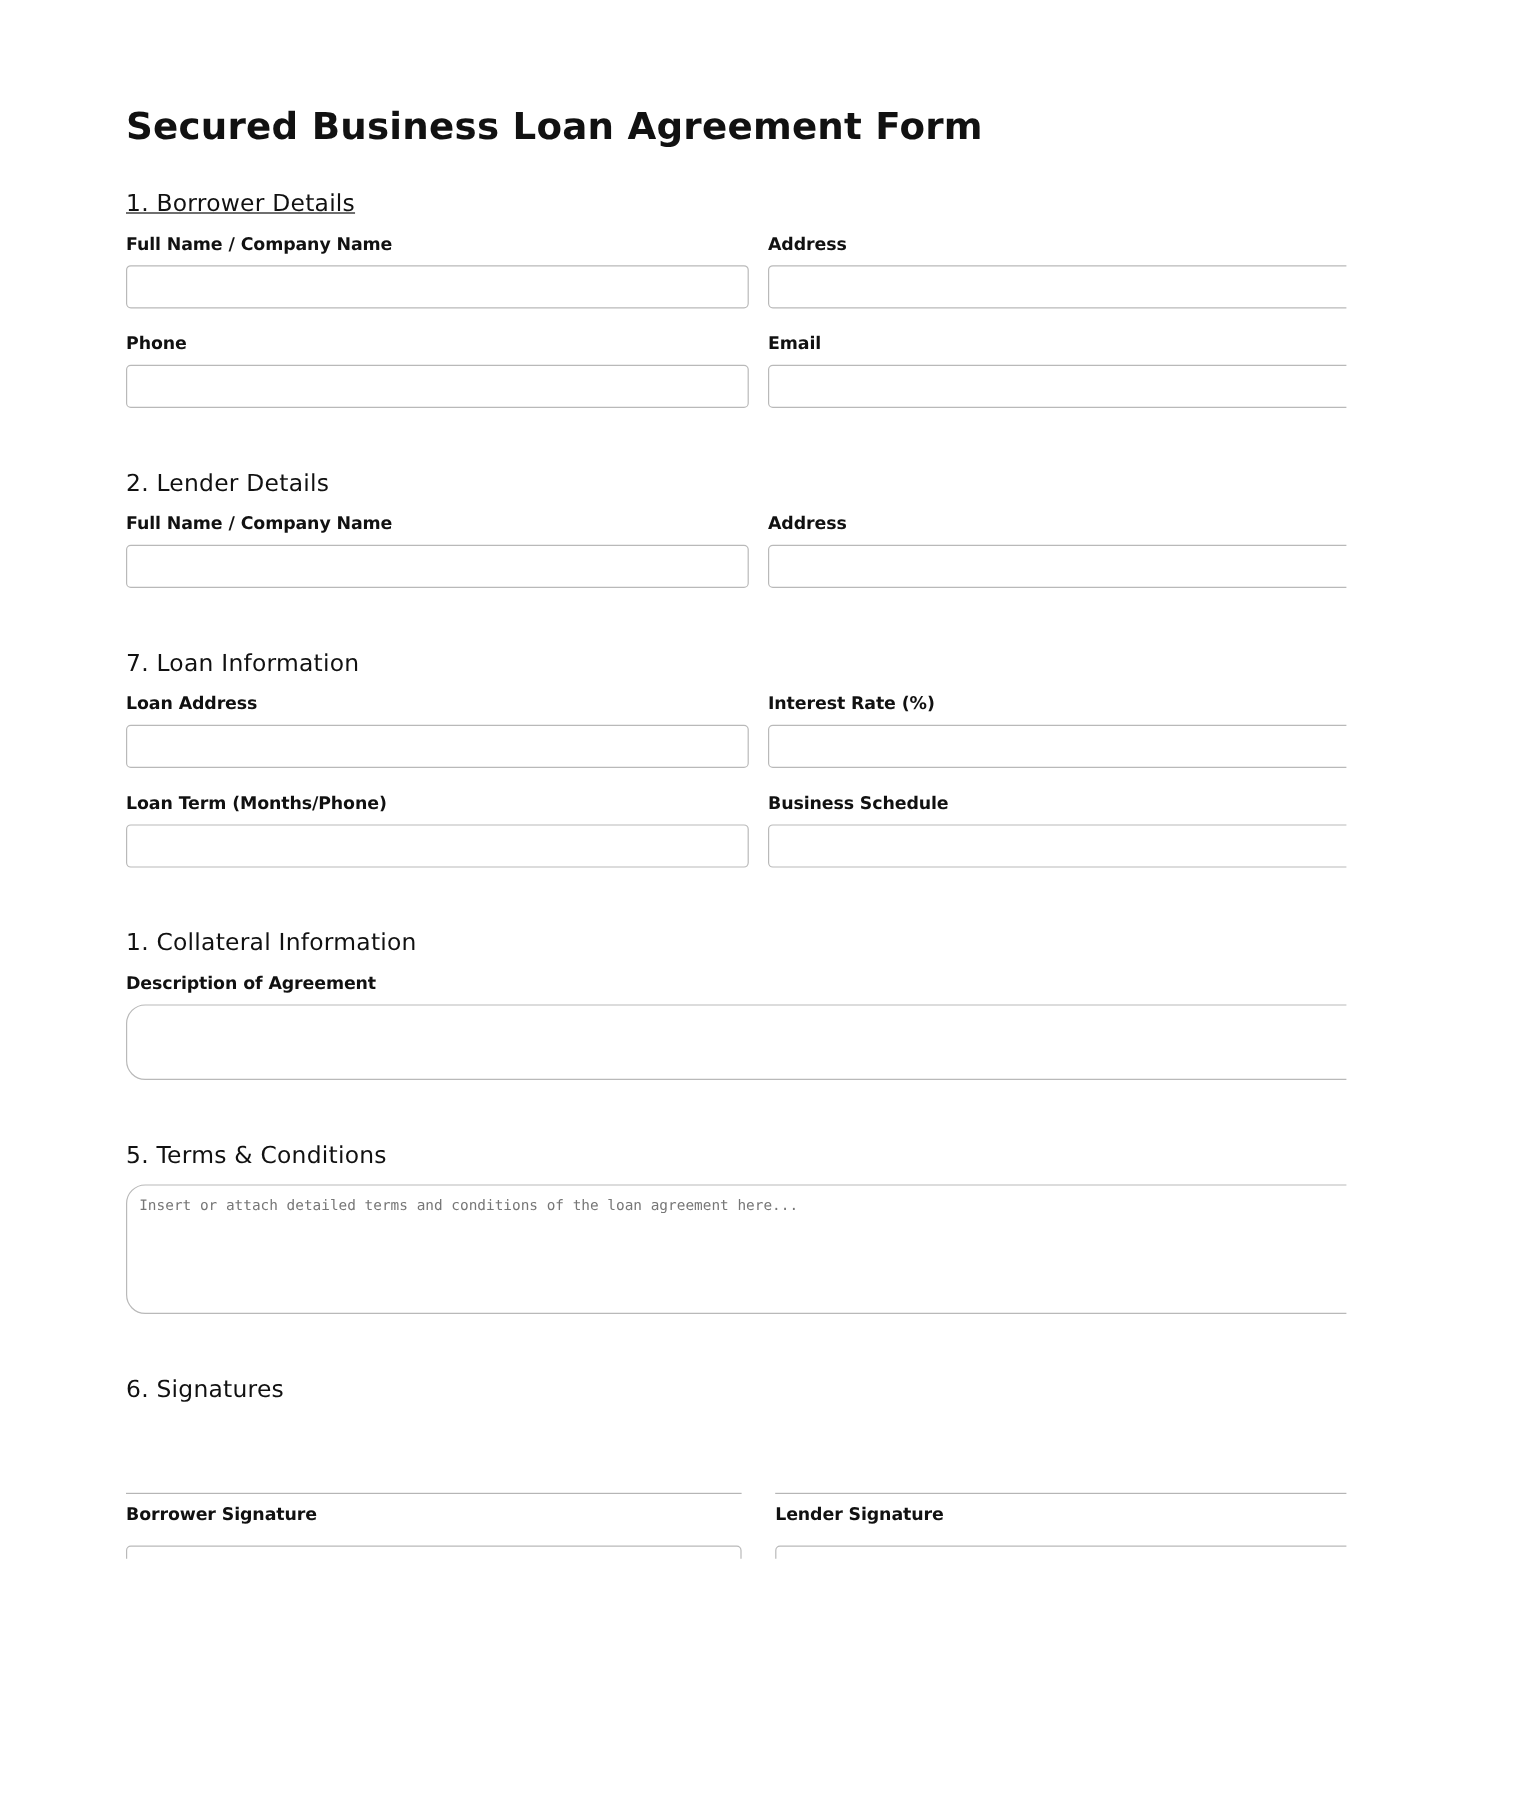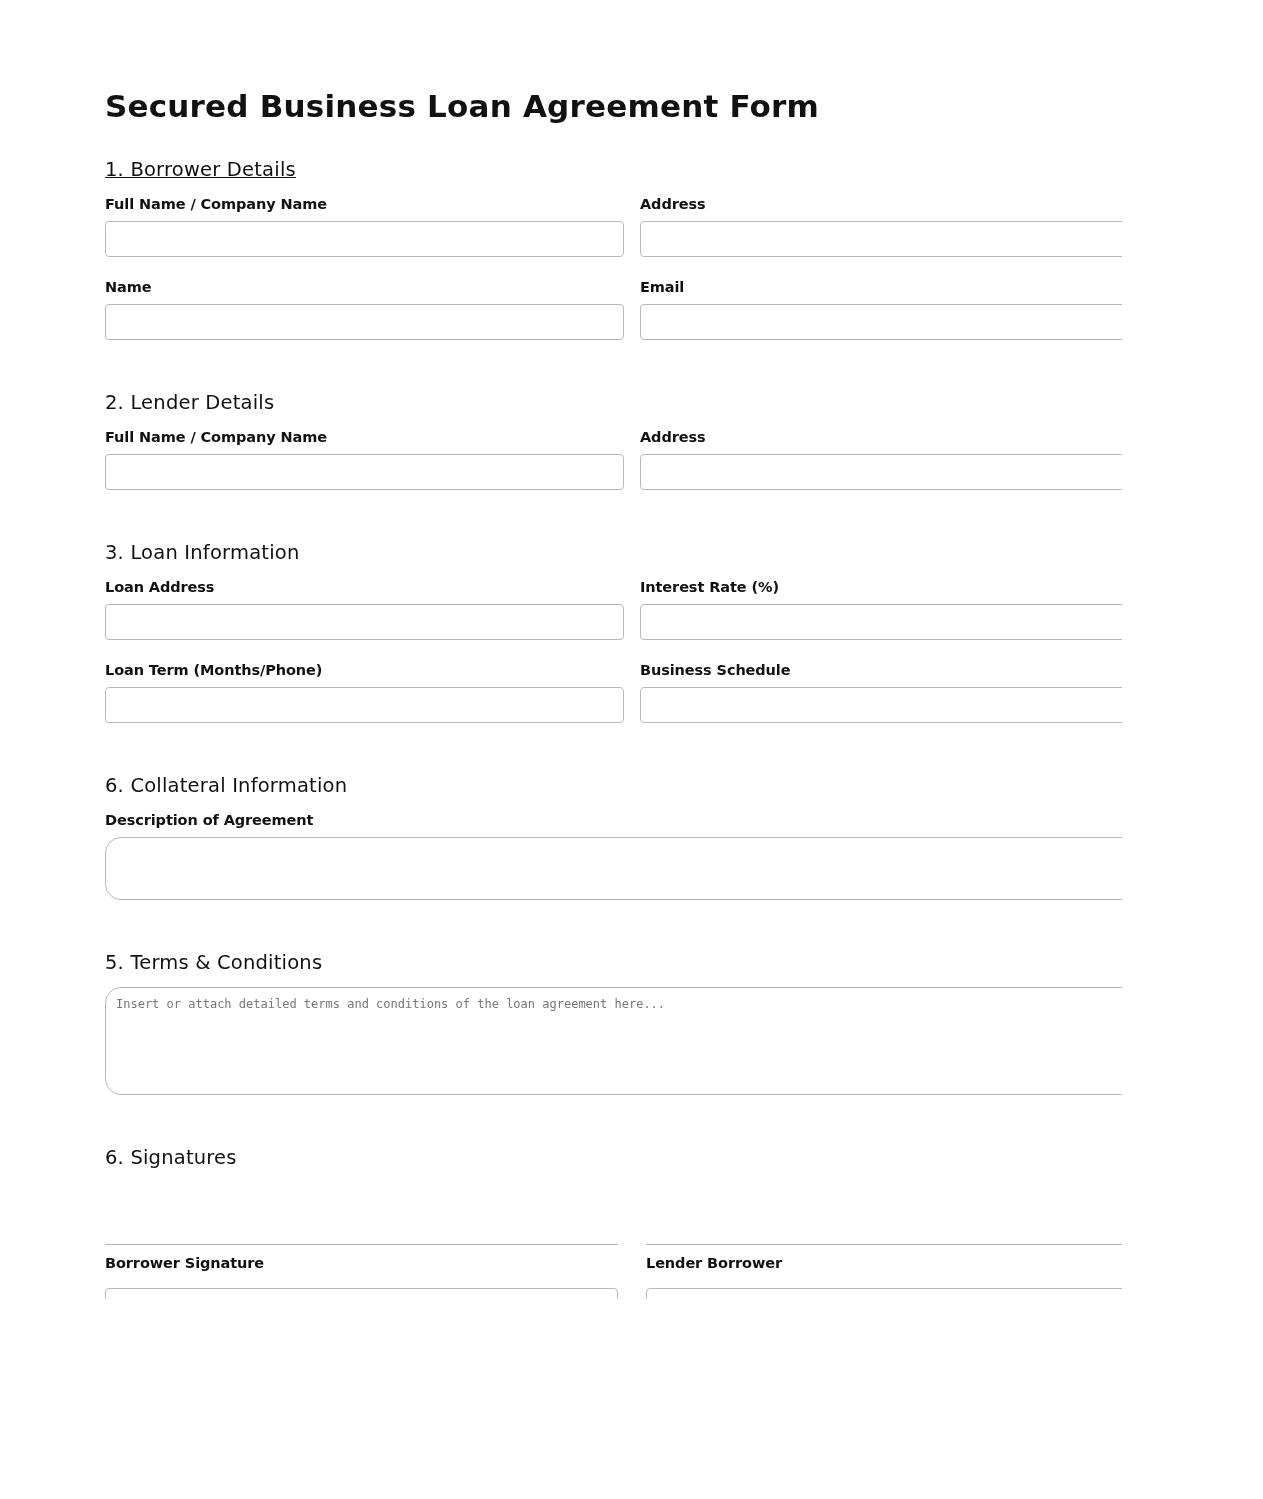--- a/index.html
+++ b/index.html
@@ -27,53 +27,53 @@
   <div class="page">
 
     <h1>Secured Business Loan Agreement Form</h1>
 
     <h2 class="section-title" style="top:158px;text-decoration:underline;">1. Borrower Details</h2>
     <label class="label" style="left:0; top:196px;">Full Name / Company Name</label>
     <input class="input col-l" style="top: 221px;" type="text" value="">
     <label class="label" style="left:535px; top:196px;">Address</label>
     <input class="input col-r" style="top: 221px;" type="text" value="">
 
-    <label class="label" style="left:0; top:279px;">Name</label>
+    <label class="label" style="left:0; top:279px;">Phone</label>
     <input class="input col-l" style="top: 304px;" type="tel" value="">
     <label class="label" style="left:535px; top:279px;">Email</label>
     <input class="input col-r" style="top: 304px;" type="email" value="">
 
     <h2 class="section-title" style="top:391px;">2. Lender Details</h2>
     <label class="label" style="left:0; top:429px;">Full Name / Company Name</label>
     <input class="input col-l" style="top: 454px;" type="text" value="">
     <label class="label" style="left:535px; top:429px;">Address</label>
     <input class="input col-r" style="top: 454px;" type="text" value="">
 
-    <h2 class="section-title" style="top:541px;">3. Loan Information</h2>
+    <h2 class="section-title" style="top:541px;">7. Loan Information</h2>
     <label class="label" style="left:0; top:579px;">Loan Address</label>
     <input class="input col-l" style="top: 604px;" type="text" value="">
     <label class="label" style="left:535px; top:579px;">Interest Rate (%)</label>
     <input class="input col-r" style="top: 604px;" type="text" value="">
 
     <label class="label" style="left:0; top:662px;">Loan Term (Months/Phone)</label>
     <input class="input col-l" style="top: 687px;" type="text" value="">
     <label class="label" style="left:535px; top:662px;">Business Schedule</label>
     <input class="input col-r" style="top: 687px;" type="text" value="">
 
-    <h2 class="section-title" style="top:774px;">6. Collateral Information</h2>
+    <h2 class="section-title" style="top:774px;">1. Collateral Information</h2>
     <label class="label" style="left:0; top:812px;">Description of Agreement</label>
     <textarea class="textarea full" style="top: 837px; height: 63px;"></textarea>
 
     <h2 class="section-title" style="top:951px;">5. Terms &amp; Conditions</h2>
     <textarea class="textarea full" style="top: 987px; height: 108px;" placeholder="Insert or attach detailed terms and conditions of the loan agreement here..."></textarea>
 
     <h2 class="section-title" style="top:1146px;text-align:center;">6. Signatures</h2>
 
     <div class="sig-line sig-l" style="top:1244px;"></div>
     <label class="label" style="left:0; top:1255px;">Borrower Signature</label>
     <input class="input" style="left: 0px; width: 513px; top: 1288px;" type="text" placeholder="Full Name">
 
     <div class="sig-line sig-r" style="top:1244px;"></div>
-    <label class="label" style="left:541px; top:1255px;">Lender Borrower</label>
+    <label class="label" style="left:541px; top:1255px;">Lender Signature</label>
     <input class="input" style="left: 541px; width: 512px; top: 1288px;" type="text" placeholder="Full Name">
 
   </div>
 </div>
 
 </body></html>

